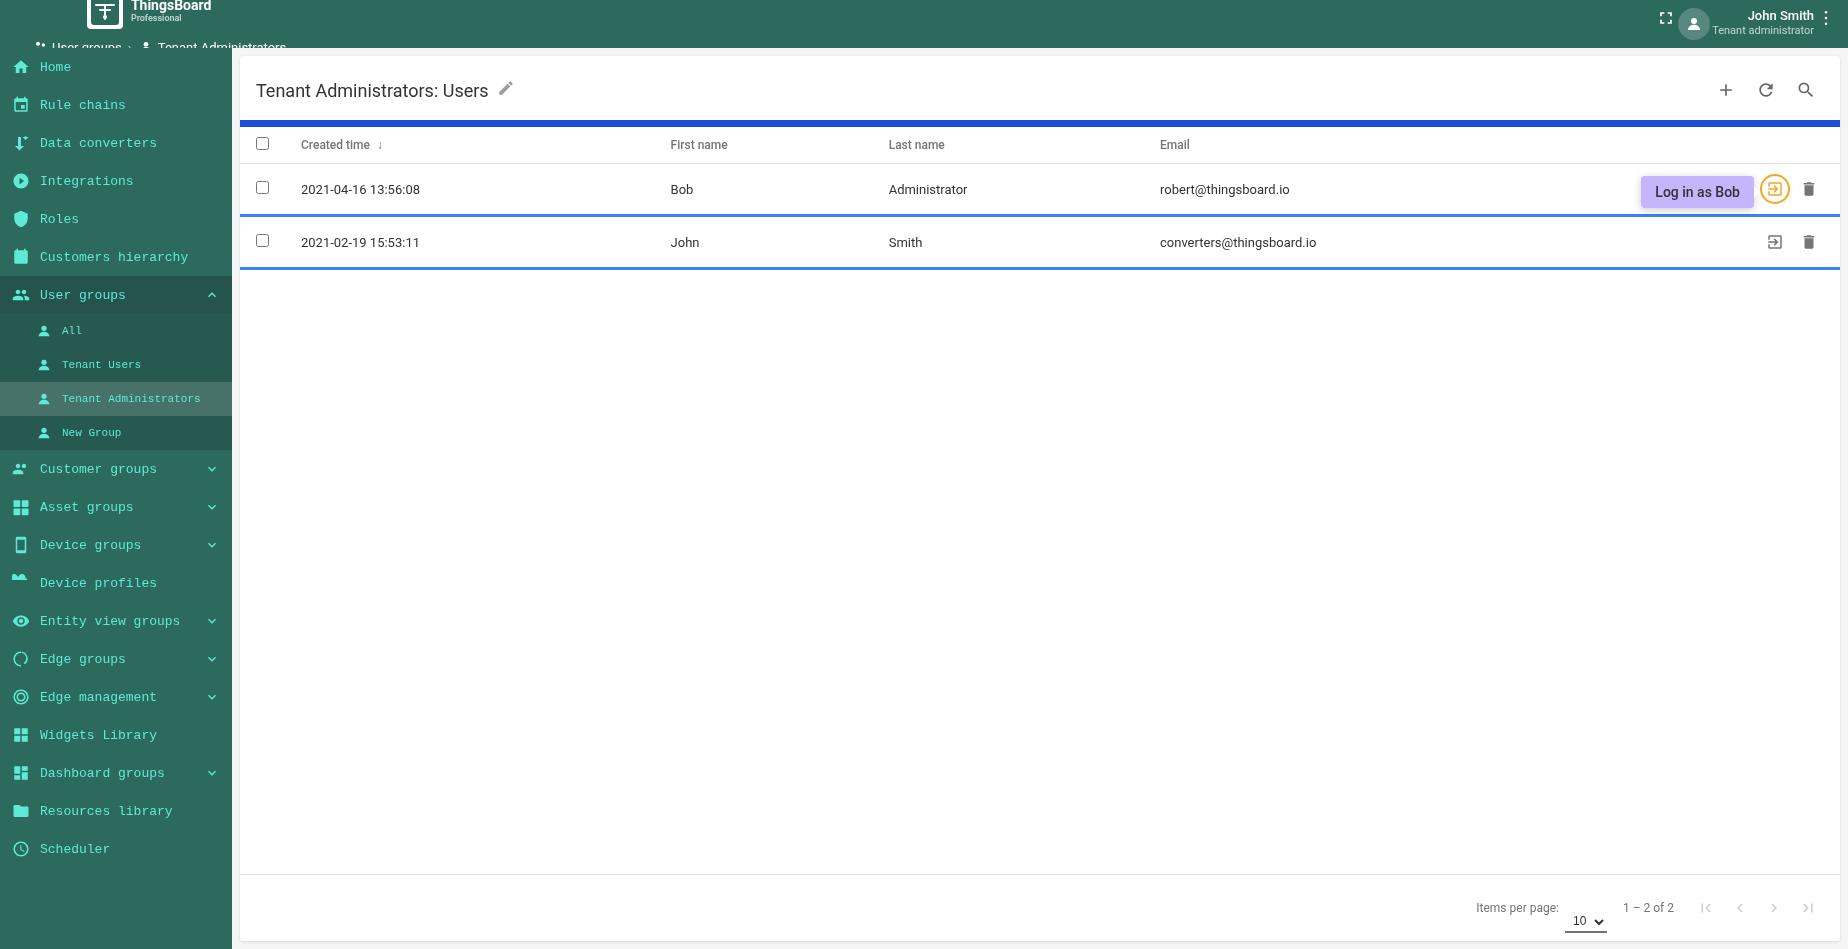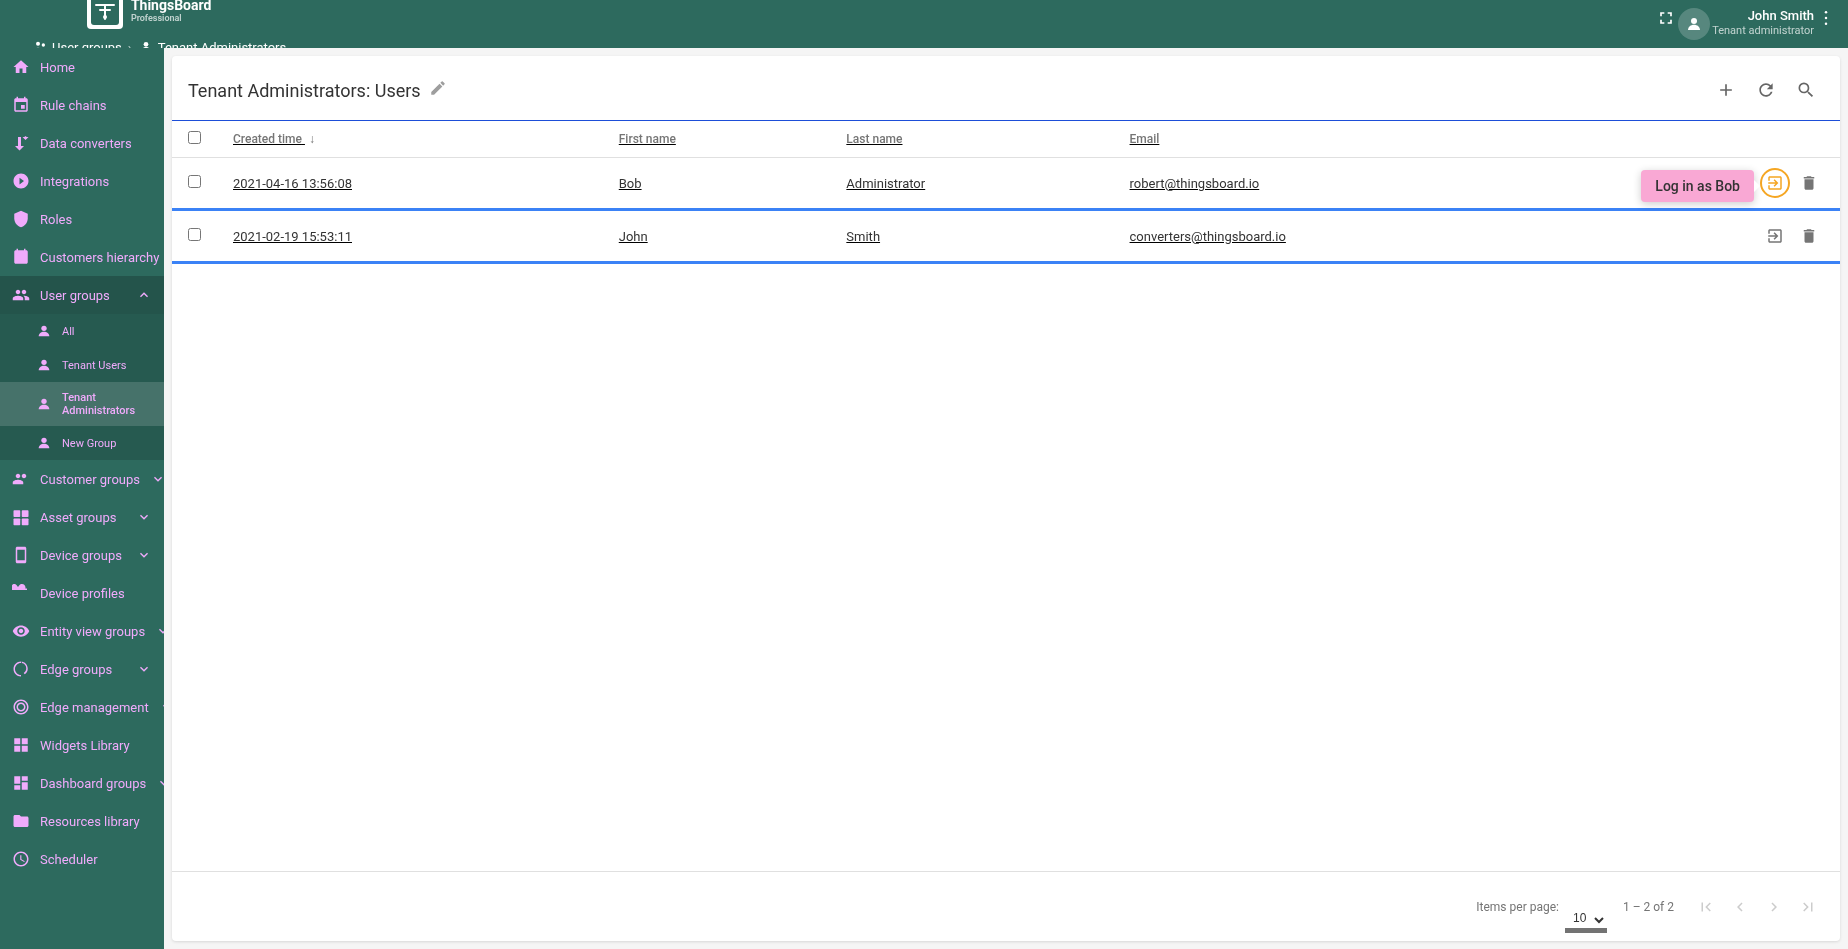--- a/index.html
+++ b/index.html
@@ -32,27 +32,28 @@
     .user-info { text-align: right; line-height: 1.2; }
     .user-name { font-size: 13px; font-weight: 500; }
     .user-role { font-size: 11px; color: rgba(255,255,255,0.7); }
     .user-avatar { width: 32px; height: 32px; border-radius: 50%; background: rgba(255,255,255,0.2); display: flex; align-items: center; justify-content: center; }
 
     
     .main-layout { display: flex; flex: 1; overflow: hidden; }
 
     
     .sidebar {
-      width: 164px;
+      width: 232px;
       background: #2d6a5e;
-      color: #f0abfc;
+      color: #5eead4;
       overflow-y: auto;
       flex-shrink: 0;
       display: flex;
       flex-direction: column;
+      font-family: Liberation Mono, monospace;
     }
     .sidebar::-webkit-scrollbar { width: 4px; }
     .sidebar::-webkit-scrollbar-thumb { background: rgba(255,255,255,0.2); }
 
     .sidebar-item {
       display: flex;
       align-items: center;
       padding: 10px 12px;
       cursor: pointer;
       gap: 10px;
@@ -89,21 +90,21 @@
       flex-direction: column;
       overflow: hidden;
       box-shadow: 0 1px 3px rgba(0,0,0,0.12);
     }
 
     .panel-header {
       display: flex;
       align-items: center;
       justify-content: space-between;
       padding: 16px 16px 12px;
-      border-bottom: 1px solid #1d4ed8;
+      border-bottom: 7px solid #1d4ed8;
     }
     .panel-title {
       font-size: 18px;
       font-weight: 400;
       color: #333;
       display: flex;
       align-items: center;
       gap: 8px;
     }
     .panel-title .edit-icon { color: #9e9e9e; cursor: pointer; }
@@ -113,21 +114,21 @@
       border-radius: 50%;
       border: none;
       background: transparent;
       cursor: pointer;
       display: flex; align-items: center; justify-content: center;
       color: #666;
     }
     .panel-actions .icon-btn svg { width: 20px; height: 20px; }
 
     
-    .table-container { flex: 1; overflow: auto; text-decoration: underline; }
+    .table-container { flex: 1; overflow: auto; }
     table { width: 100%; border-collapse: collapse; }
     thead tr { border-bottom: 1px solid #e0e0e0; }
     th {
       text-align: left;
       padding: 10px 16px;
       font-size: 12px;
       font-weight: 500;
       color: #757575;
       white-space: nowrap;
     }
@@ -154,21 +155,21 @@
     .row-action-btn.highlighted {
       border: 2.5px solid #f5a623;
       color: #f5a623;
       border-radius: 50%;
     }
 
     
     .tooltip-container { position: relative; }
     .tooltip {
       position: absolute;
-      background: #f9a8d4;
+      background: #c4b5fd;
       color: #333;
       font-size: 14px;
       font-weight: 500;
       padding: 8px 14px;
       border-radius: 4px;
       box-shadow: 0 2px 8px rgba(0,0,0,0.2);
       white-space: nowrap;
       right: 36px;
       top: 2px;
       z-index: 100;
@@ -191,21 +192,21 @@
       justify-content: flex-end;
       padding: 8px 16px;
       border-top: 1px solid #e0e0e0;
       gap: 16px;
       font-size: 12px;
       color: #757575;
     }
     .items-per-page { display: flex; align-items: center; gap: 6px; }
     .items-per-page select {
       border: none;
-      border-bottom: 5px solid #737373;
+      border-bottom: 2px solid #737373;
       background: transparent;
       font-size: 12px;
       color: #333;
       cursor: pointer;
       padding: 2px 4px;
       margin-top: 28px;
     }
     .pagination-info { font-size: 12px; color: #757575; }
     .pagination-btns { display: flex; align-items: center; gap: 2px; }
     .pagination-btns button {

